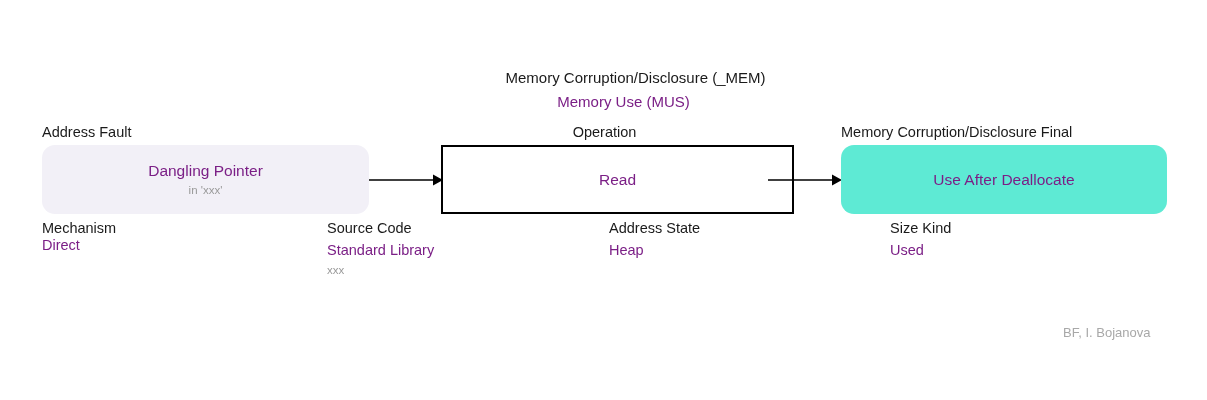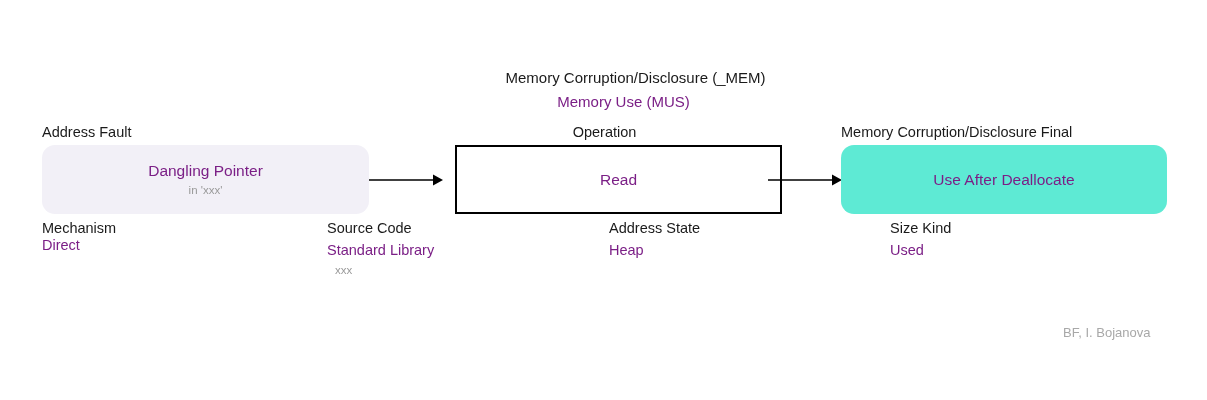--- a/index.html
+++ b/index.html
@@ -140,30 +140,30 @@
   <div class="box box-soft box-left" style="left:42px; top:145px; width:327px; height:69px;">
     <div class="box-title">Dangling Pointer</div>
     <div class="box-sub">in 'xxx'</div>
   </div>
 
   <div class="lbl" style="left:42px; top:219px;">Mechanism</div>
   <div class="val" style="left:42px; top:236px;">Direct</div>
 
   <div class="lbl" style="left:327px; top:219px;">Source Code</div>
   <div class="val" style="left:327px; top:241px;">Standard Library</div>
-  <div class="muted" style="left:335px; top:263px;">xxx</div>
+  <div class="muted" style="left:327px; top:263px;">xxx</div>
 
   <svg class="arrow" style="left:369px; top:173px; width:74px;" viewBox="0 0 74 14" preserveAspectRatio="none">
     <line x1="0" y1="7" x2="64" y2="7" stroke="#000000" stroke-width="1.6"></line>
     <polygon points="64,1.5 74,7 64,12.5" fill="#000000"></polygon>
   </svg>
 
   <div class="cap-center" style="left:441px; top:123px; width:327px;">Operation</div>
 
-  <div class="box box-center" style="left:455px; top:145px; width:327px; height:69px;">
+  <div class="box box-center" style="left:441px; top:145px; width:353px; height:69px;">
     <div class="box-title">Read</div>
   </div>
 
   <div class="lbl" style="left:609px; top:219px;">Address State</div>
   <div class="val" style="left:609px; top:241px;">Heap</div>
 
   <svg class="arrow" style="left:768px; top:173px; width:74px;" viewBox="0 0 74 14" preserveAspectRatio="none">
     <line x1="0" y1="7" x2="64" y2="7" stroke="#000000" stroke-width="1.6"></line>
     <polygon points="64,1.5 74,7 64,12.5" fill="#000000"></polygon>
   </svg>

